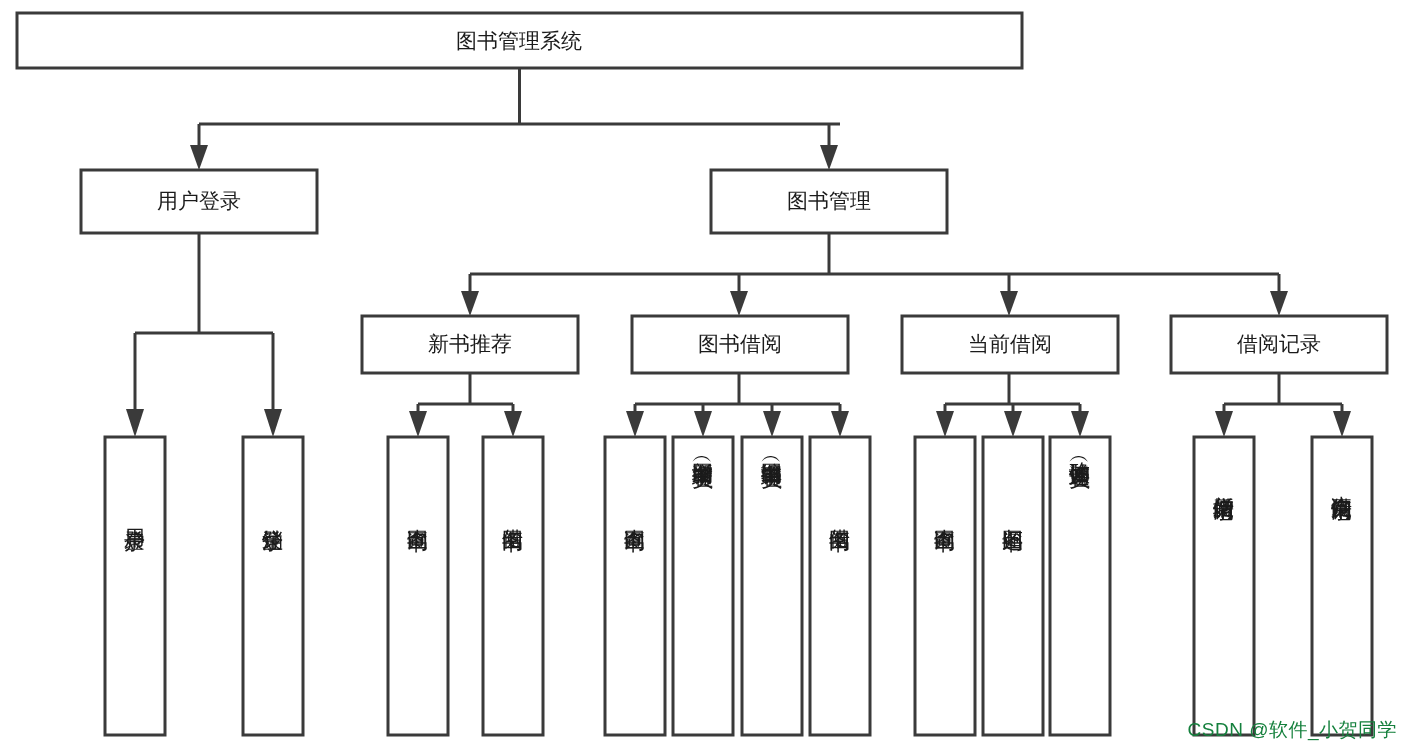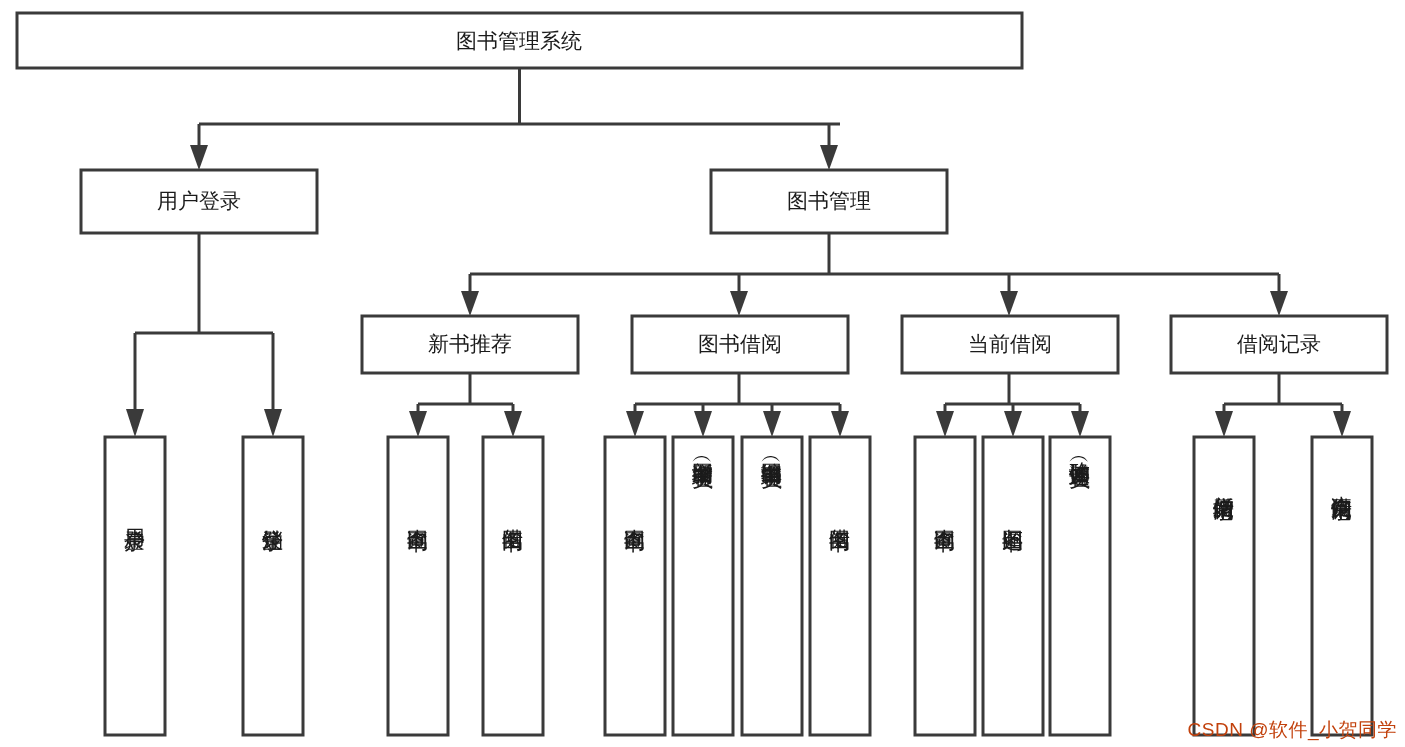--- a/index.html
+++ b/index.html
@@ -64,21 +64,21 @@
     align-items: flex-start;
     justify-content: center;
     pointer-events: none;
   }
   .watermark {
     position: absolute;
     right: 8px;
     bottom: 4px;
     font-family: "Liberation Sans", "DejaVu Sans", sans-serif;
     font-size: 19px;
-    color: #c2410c;
+    color: #15803d;
     white-space: nowrap;
     letter-spacing: 0.5px;
   }
 </style>
 </head>
 <body>
 
 <div id="diagram-root">
 
   <svg class="diagram" viewBox="0 0 1405 747">

